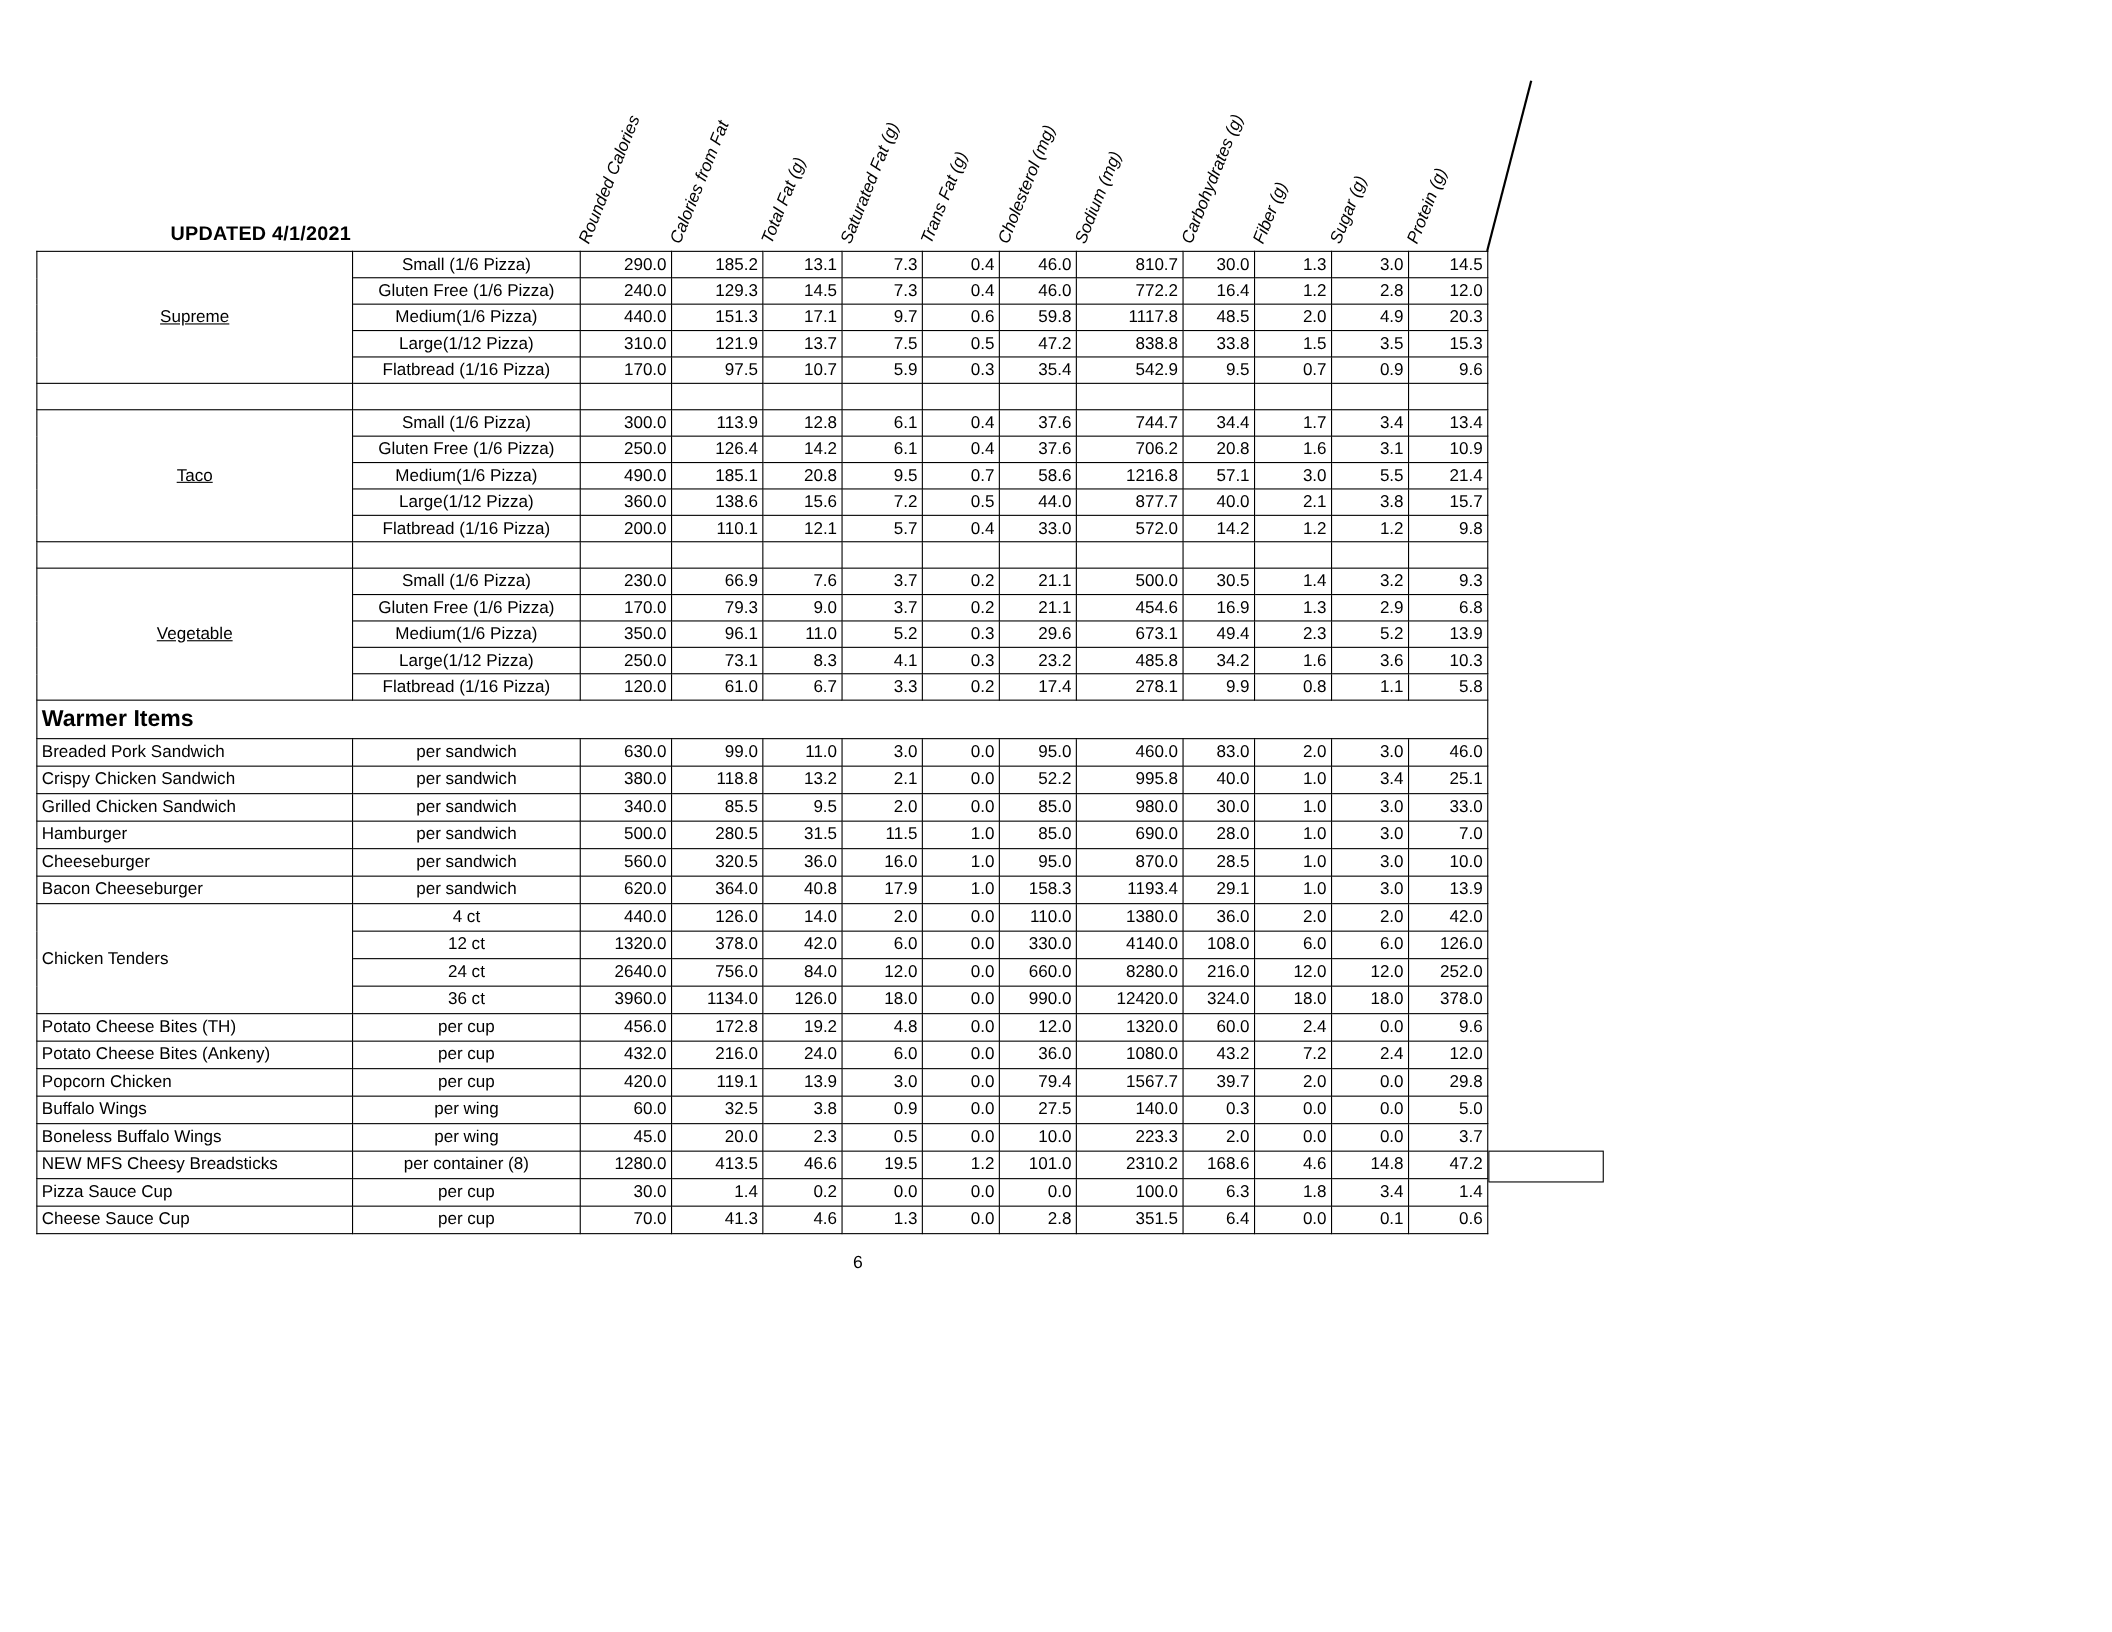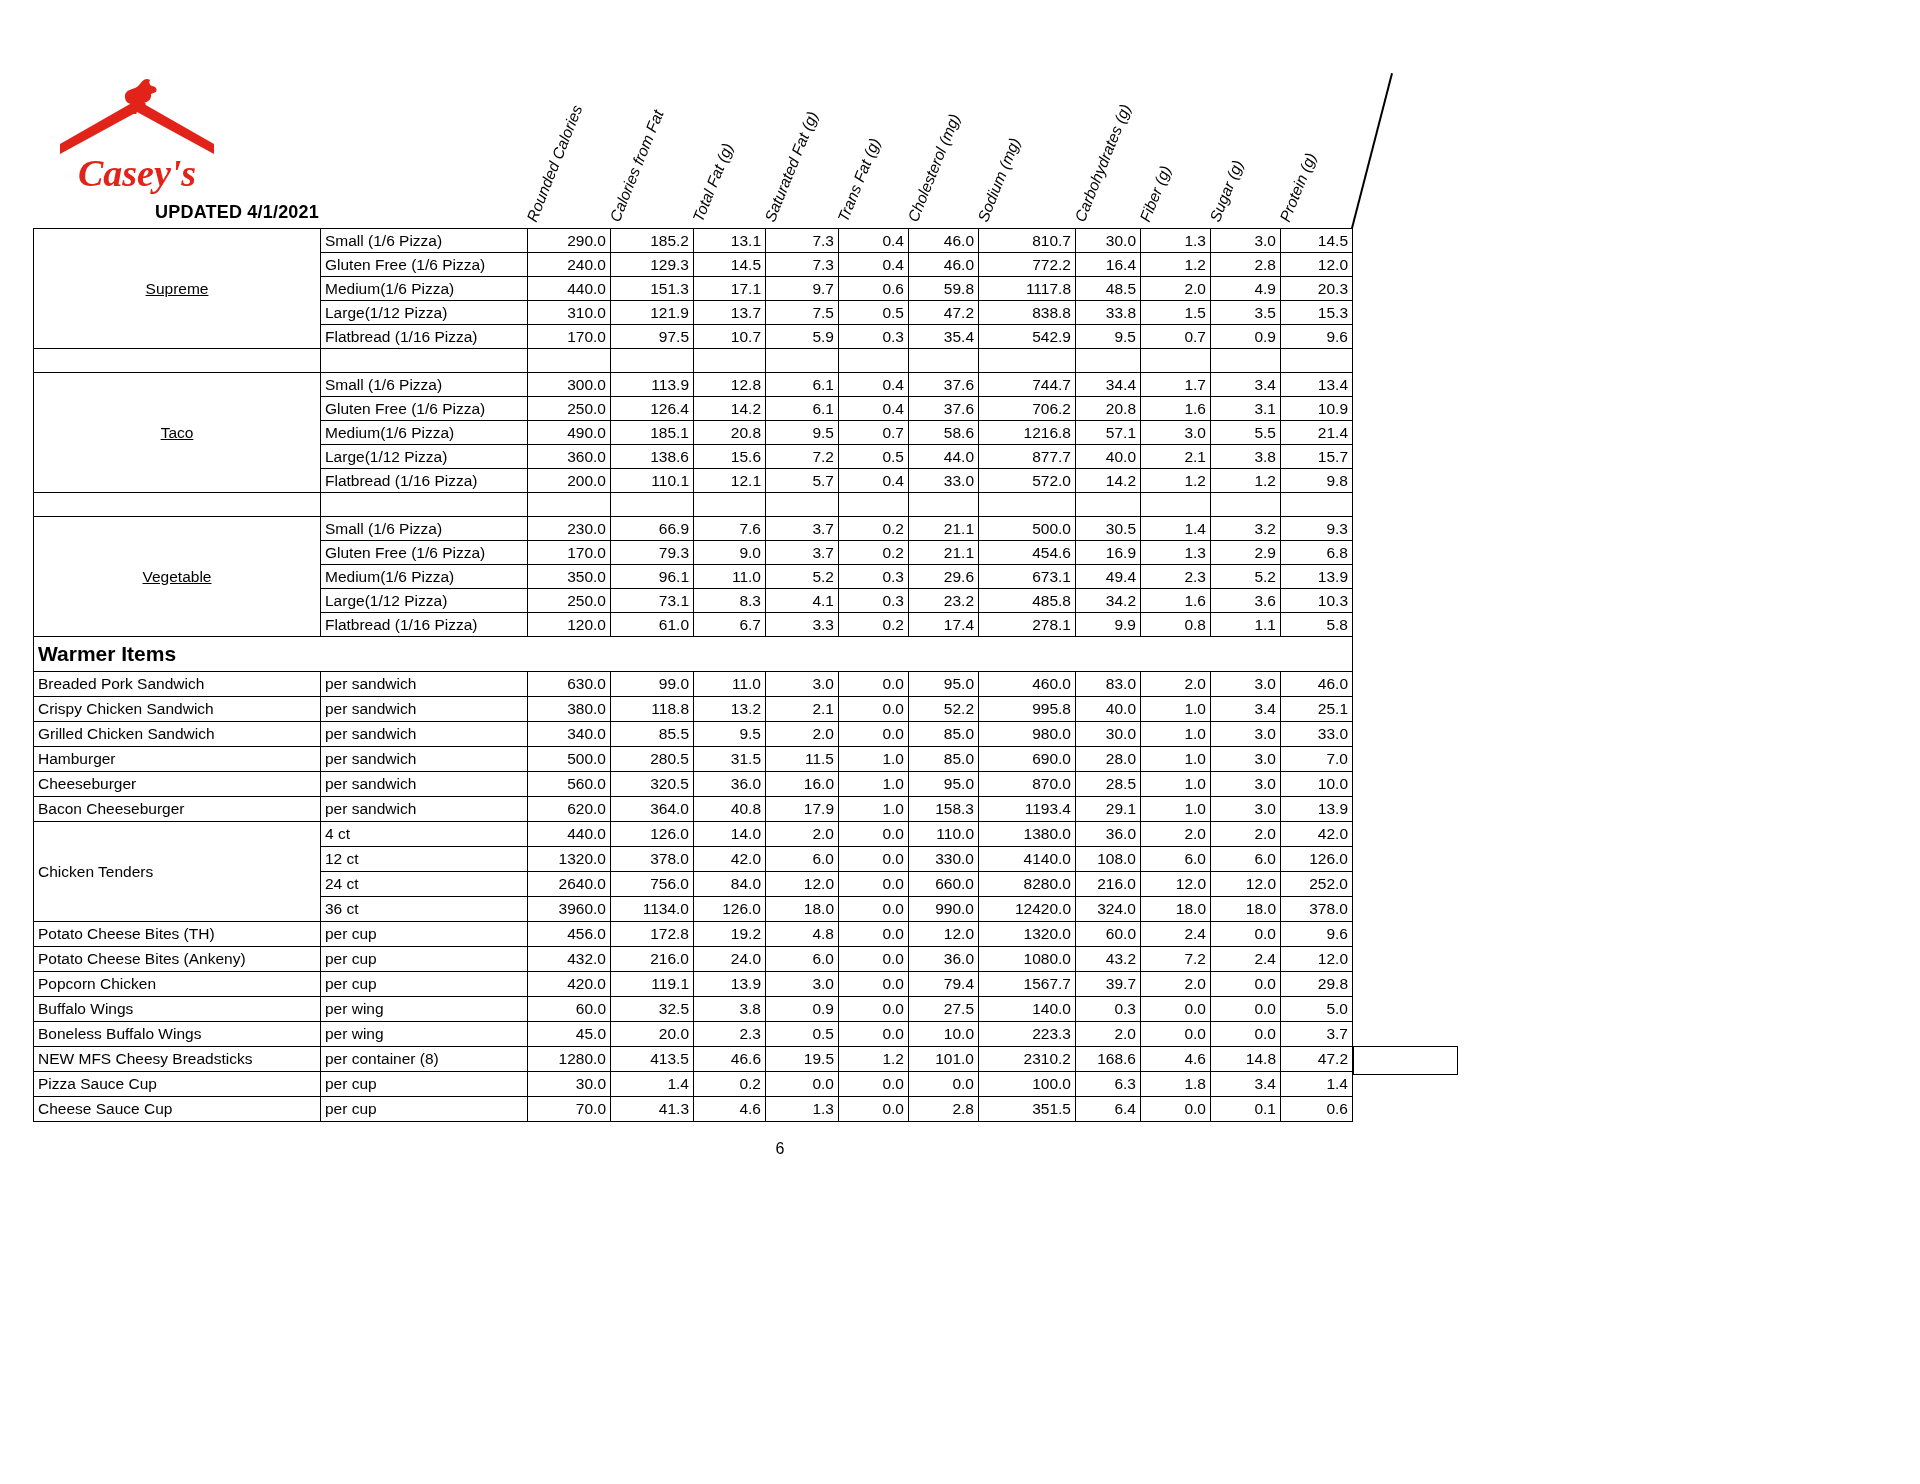--- a/index.html
+++ b/index.html
@@ -30,53 +30,39 @@
 
   
   .nutrition{position:absolute;left:33px;top:228px;border-collapse:collapse;table-layout:fixed;}
   .nutrition td{
     border:1px solid #000;box-sizing:border-box;height:24px;
     font-size:15.5px;padding:0 4px;white-space:nowrap;overflow:hidden;vertical-align:middle;
   }
   .nutrition td.num{text-align:right;}
   .nutrition td.group-name{text-align:center;text-decoration:underline;}
   .nutrition td.item-name{text-align:left;}
-  .nutrition td.serving{text-align:left;}
+  .nutrition td.serving{text-align:center;}
   .nutrition td.section-header{
     font-weight:bold;font-size:21px;height:35px;border:1px solid #000;
   }
   .nutrition tr.warmer td{height:25px;}
   .nutrition tr.spacer td{height:24px;}
 
   
   .side-box{position:absolute;left:1353px;top:1046px;width:103px;height:27px;
     border:1px solid #000;background:#fff;}
 
   
   .page-num{position:absolute;left:0;top:1140px;width:1560px;text-align:center;font-size:16px;}
 </style>
 </head>
 <body>
 
 <div class="page">
 
-  <div class="logo">
-    <svg viewBox="0 0 158 122" width="158" height="122">
-
-      <g fill="#e2231a">
-        <path d="M82,6 q5,-7 10,-4 q-2,4 2,6 q6,1 4,6 l-5,2 q1,7 -7,9 l-9,1 q-9,1 -10,-6 q-1,-7 7,-9 q5,-1 8,-5 z"></path>
-        <rect x="75" y="25" width="3.5" height="11"></rect>
-        <rect x="84" y="25" width="3.5" height="11"></rect>
-      </g>
-
-      <path fill="#e2231a" d="M2,66 L79,22 L156,66 L156,76 L79,34 L2,76 Z"></path>
-
-      <text x="79" y="108" text-anchor="middle" font-family="Liberation Serif, serif" font-style="italic" font-weight="bold" font-size="38" fill="#e2231a">Casey's</text>
-    </svg>
-  </div>
 
   <div class="updated">UPDATED 4/1/2021</div>
 
   <div>
       <div class="col-header" style="left: 539px;">Rounded Calories</div>
       <div class="col-header" style="left: 622px;">Calories from Fat</div>
       <div class="col-header" style="left: 705px;">Total Fat (g)</div>
       <div class="col-header" style="left: 777px;">Saturated Fat (g)</div>
       <div class="col-header" style="left: 850px;">Trans Fat (g)</div>
       <div class="col-header" style="left: 920px;">Cholesterol (mg)</div>

